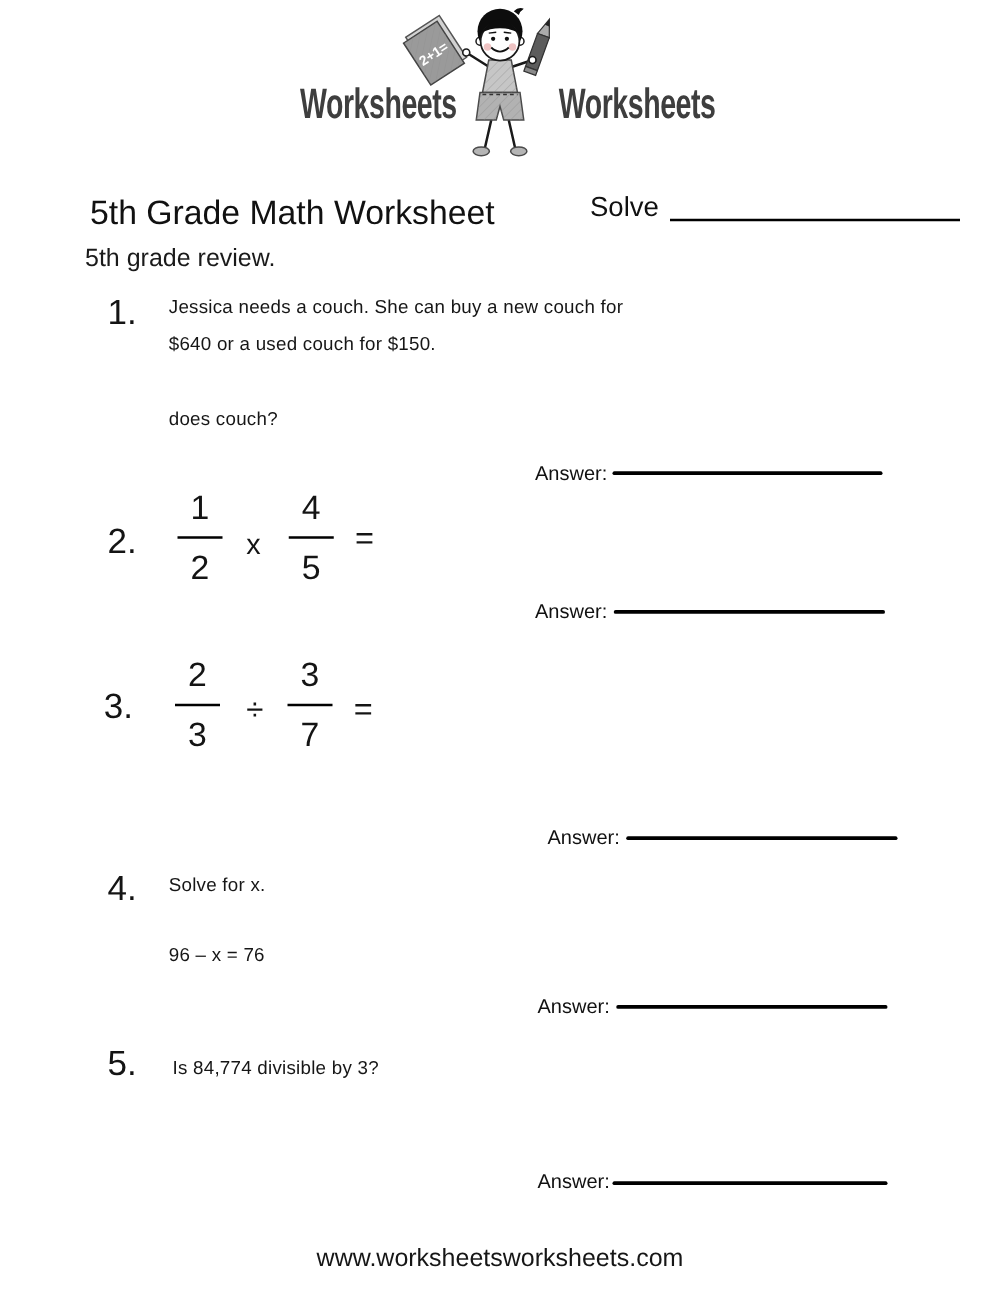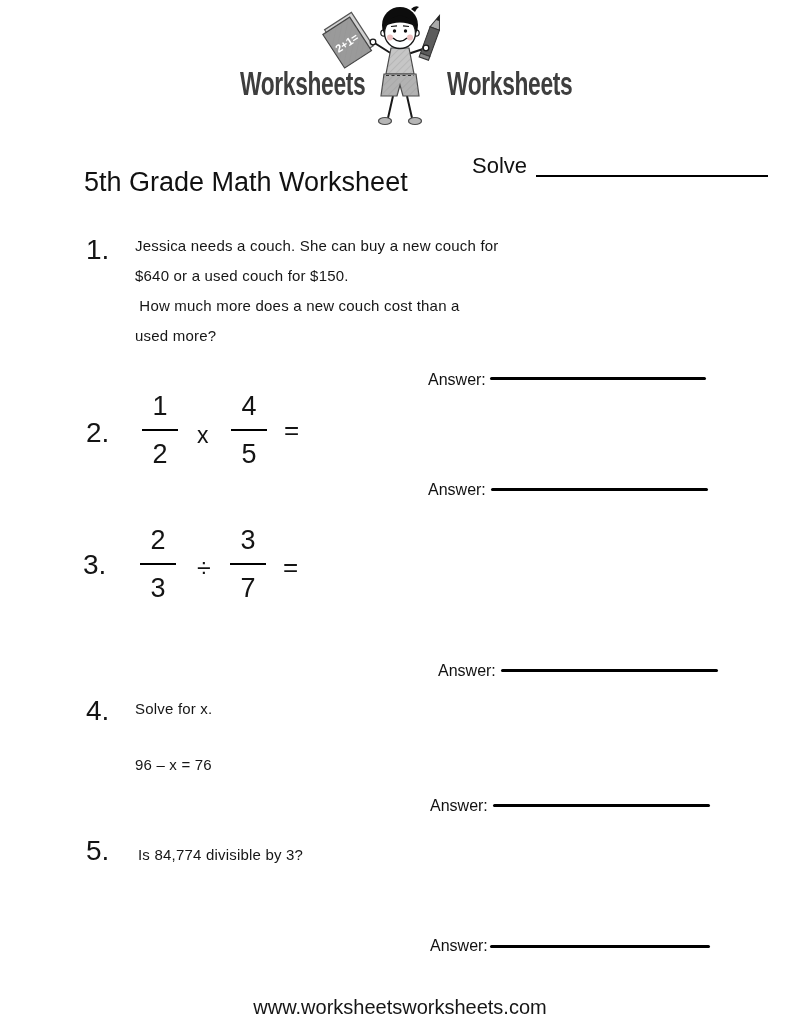--- a/index.html
+++ b/index.html
@@ -89,29 +89,29 @@
     <circle cx="82" cy="31" r="15.5" fill="#ffffff" stroke="#1a1a1a" stroke-width="1.4"></circle>
     <path d="M67.5,24 Q74,13.5 82,13.5 Q90,13.5 96.5,24 Q90,20.5 82,20.5 Q74,20.5 67.5,24 Z" fill="#0d0d0d"></path>
     <circle cx="76.5" cy="29" r="1.7" fill="#111"></circle>
     <circle cx="87.5" cy="29" r="1.7" fill="#111"></circle>
     <path d="M73,24.5 L79,23.8 M85,23.8 L91,24.5" stroke="#111" stroke-width="1.2" fill="none"></path>
     <circle cx="72" cy="35.5" r="3" fill="#eec3c3"></circle>
     <circle cx="92" cy="35.5" r="3" fill="#eec3c3"></circle>
     <path d="M75,36 Q82,42.5 89,36" stroke="#111" stroke-width="1.4" fill="none"></path>
   </svg>
 
-  <h1 class="title" style="margin:16px;font-weight:400;">5th Grade Math Worksheet</h1>
+  <h1 class="title" style="margin:4px;font-weight:400;">5th Grade Math Worksheet</h1>
   <span class="name-label">Solve</span>
   <div class="name-line"></div>
+  <div class="subtitle">5th grade review.</div>
 
   <div class="qnum" style="left:86px;top:236px;">1.</div>
   <div class="qline" style="left:135px;top:231px;">Jessica needs a couch. She can buy a new couch for</div>
   <div class="qline" style="left:135px;top:261px;">$640 or a used couch for $150.</div>
-  <div class="qline" style="left:135px;top:291px;"> How much more does a new couch cost than a</div>
-  <div class="qline" style="left:135px;top:321px;">used more?</div>
+  <div class="qline" style="left:135px;top:321px;">does couch?</div>
 
   <span class="ans-label" style="left:428px;top:372px;">Answer:</span>
   <div class="ans-line" style="left:490px;top:377px;width:216px;"></div>
 
   <div class="qnum" style="left:86px;top:419px;">2.</div>
   <div class="frac" style="left:142px;top:390px;">
     <div class="num">1</div>
     <div class="den">2</div>
   </div>
   <div class="op" style="left:197px;top:424px;font-size:23px;">x</div>

